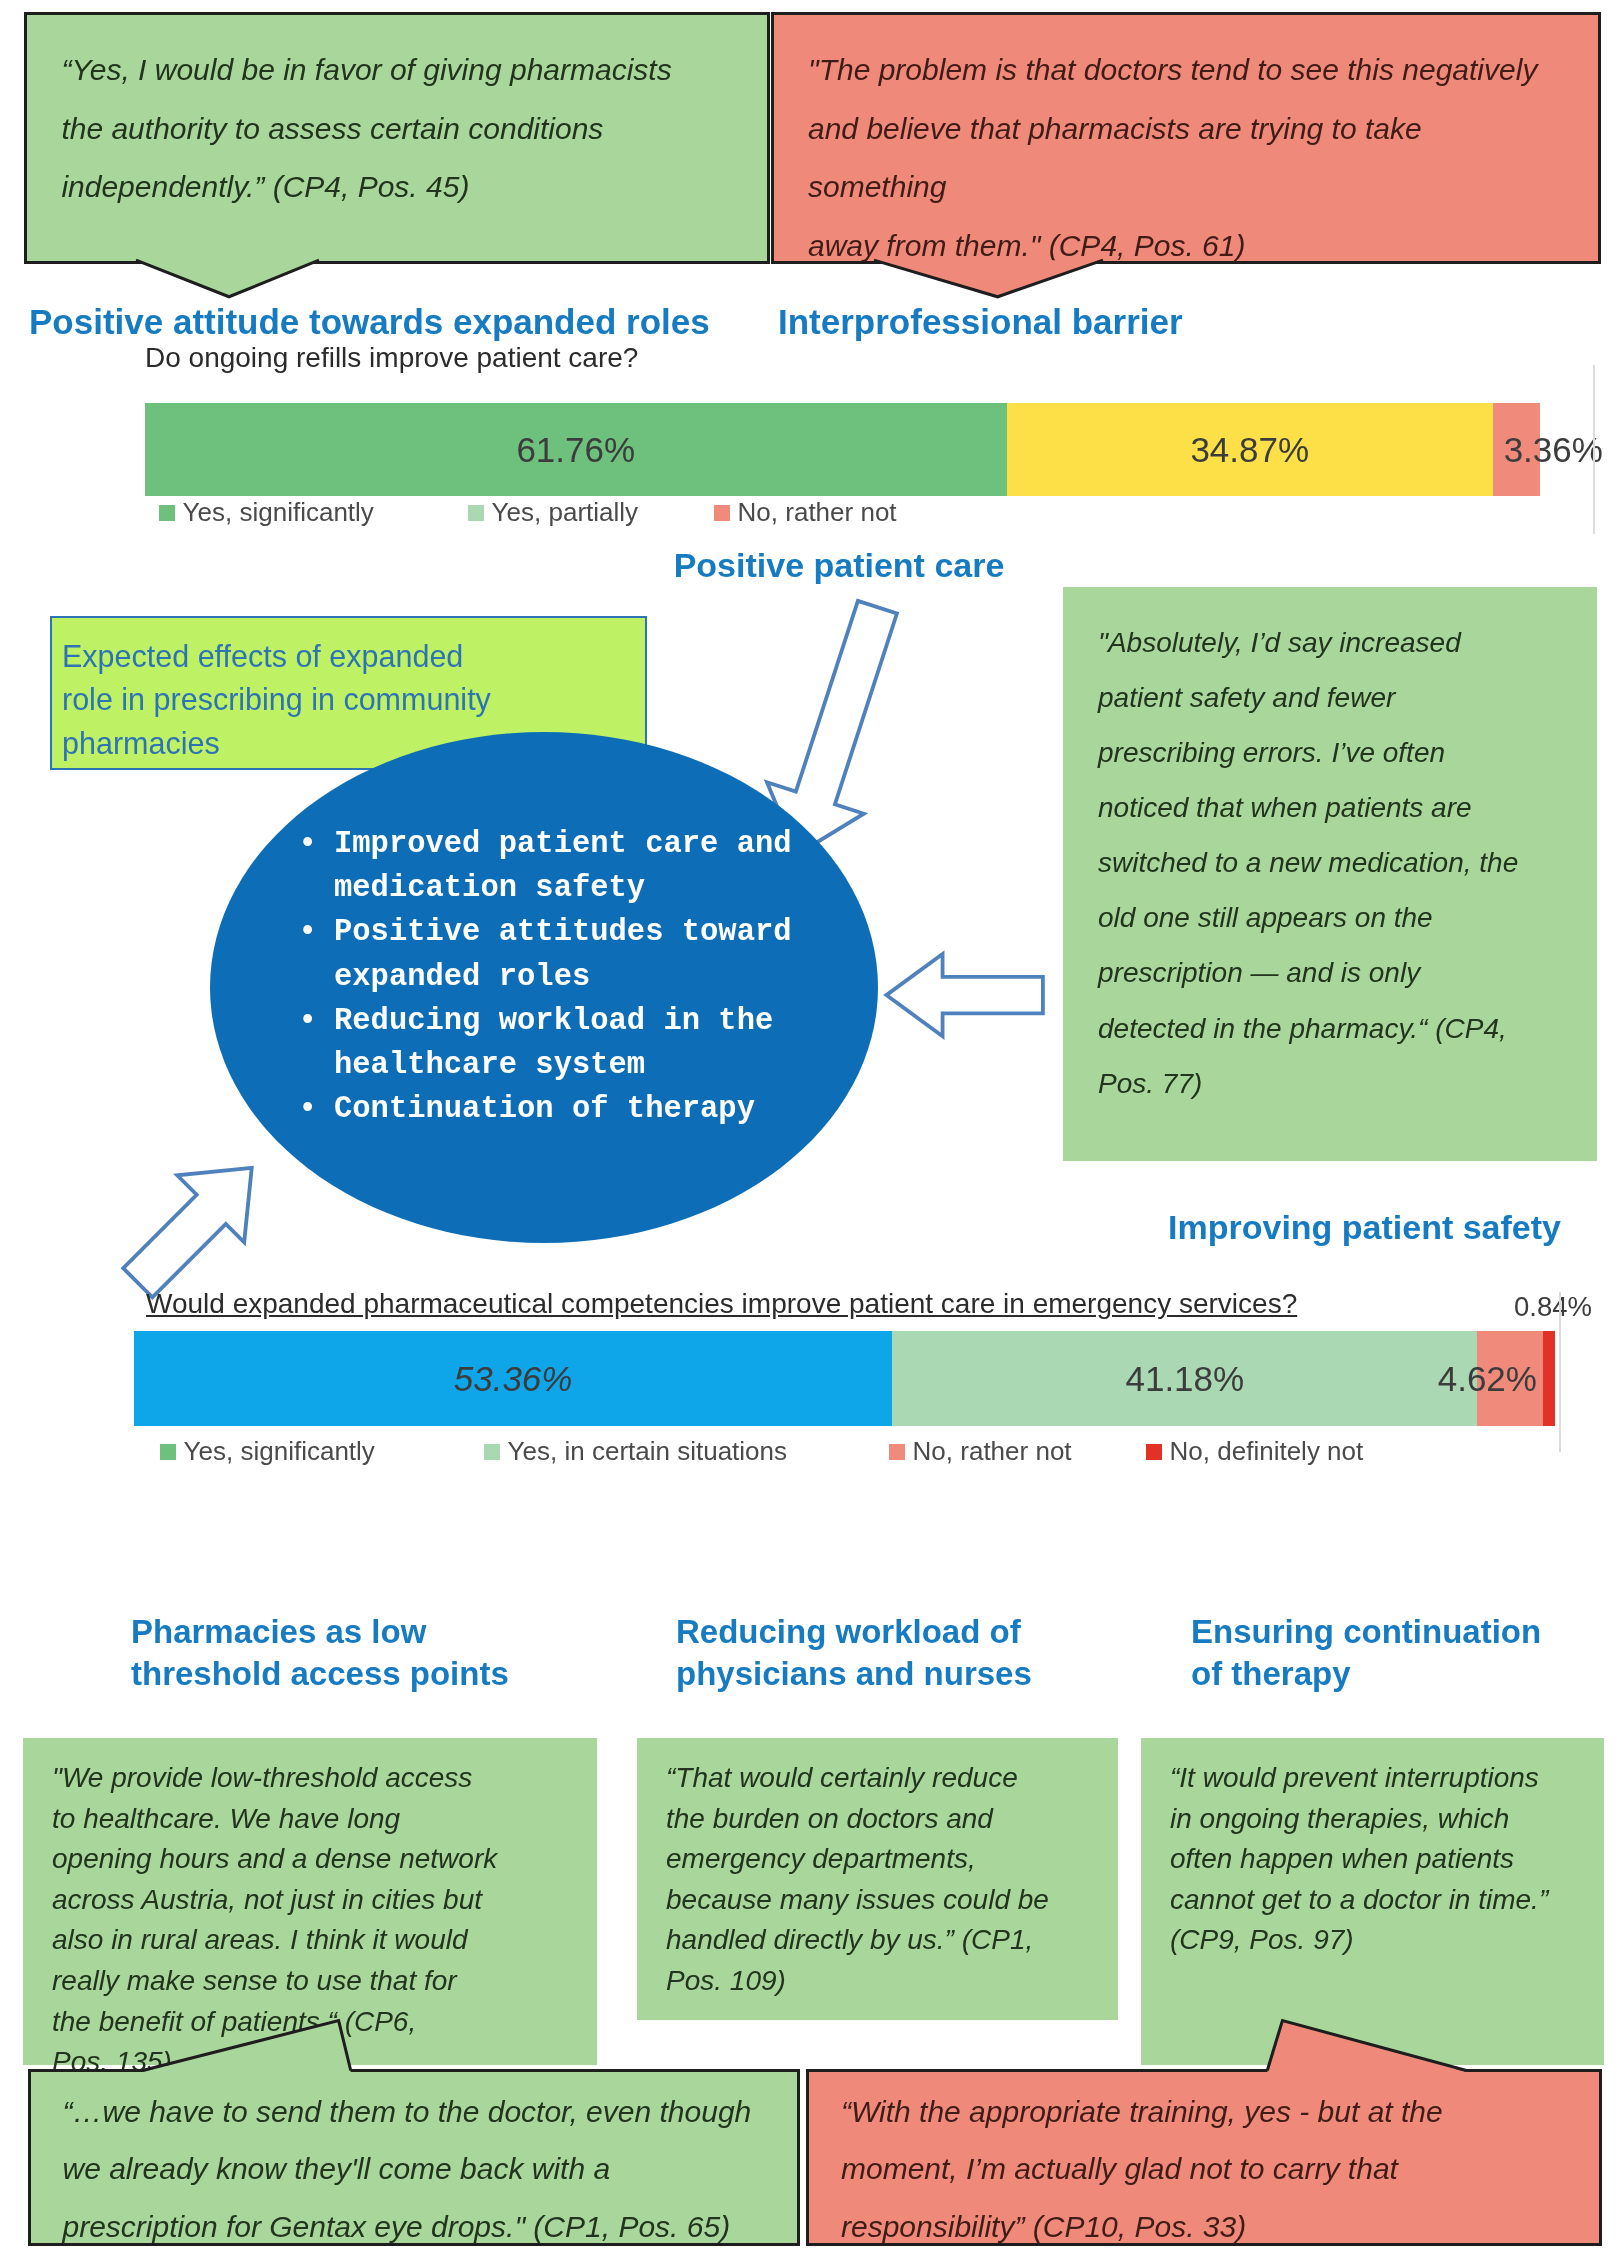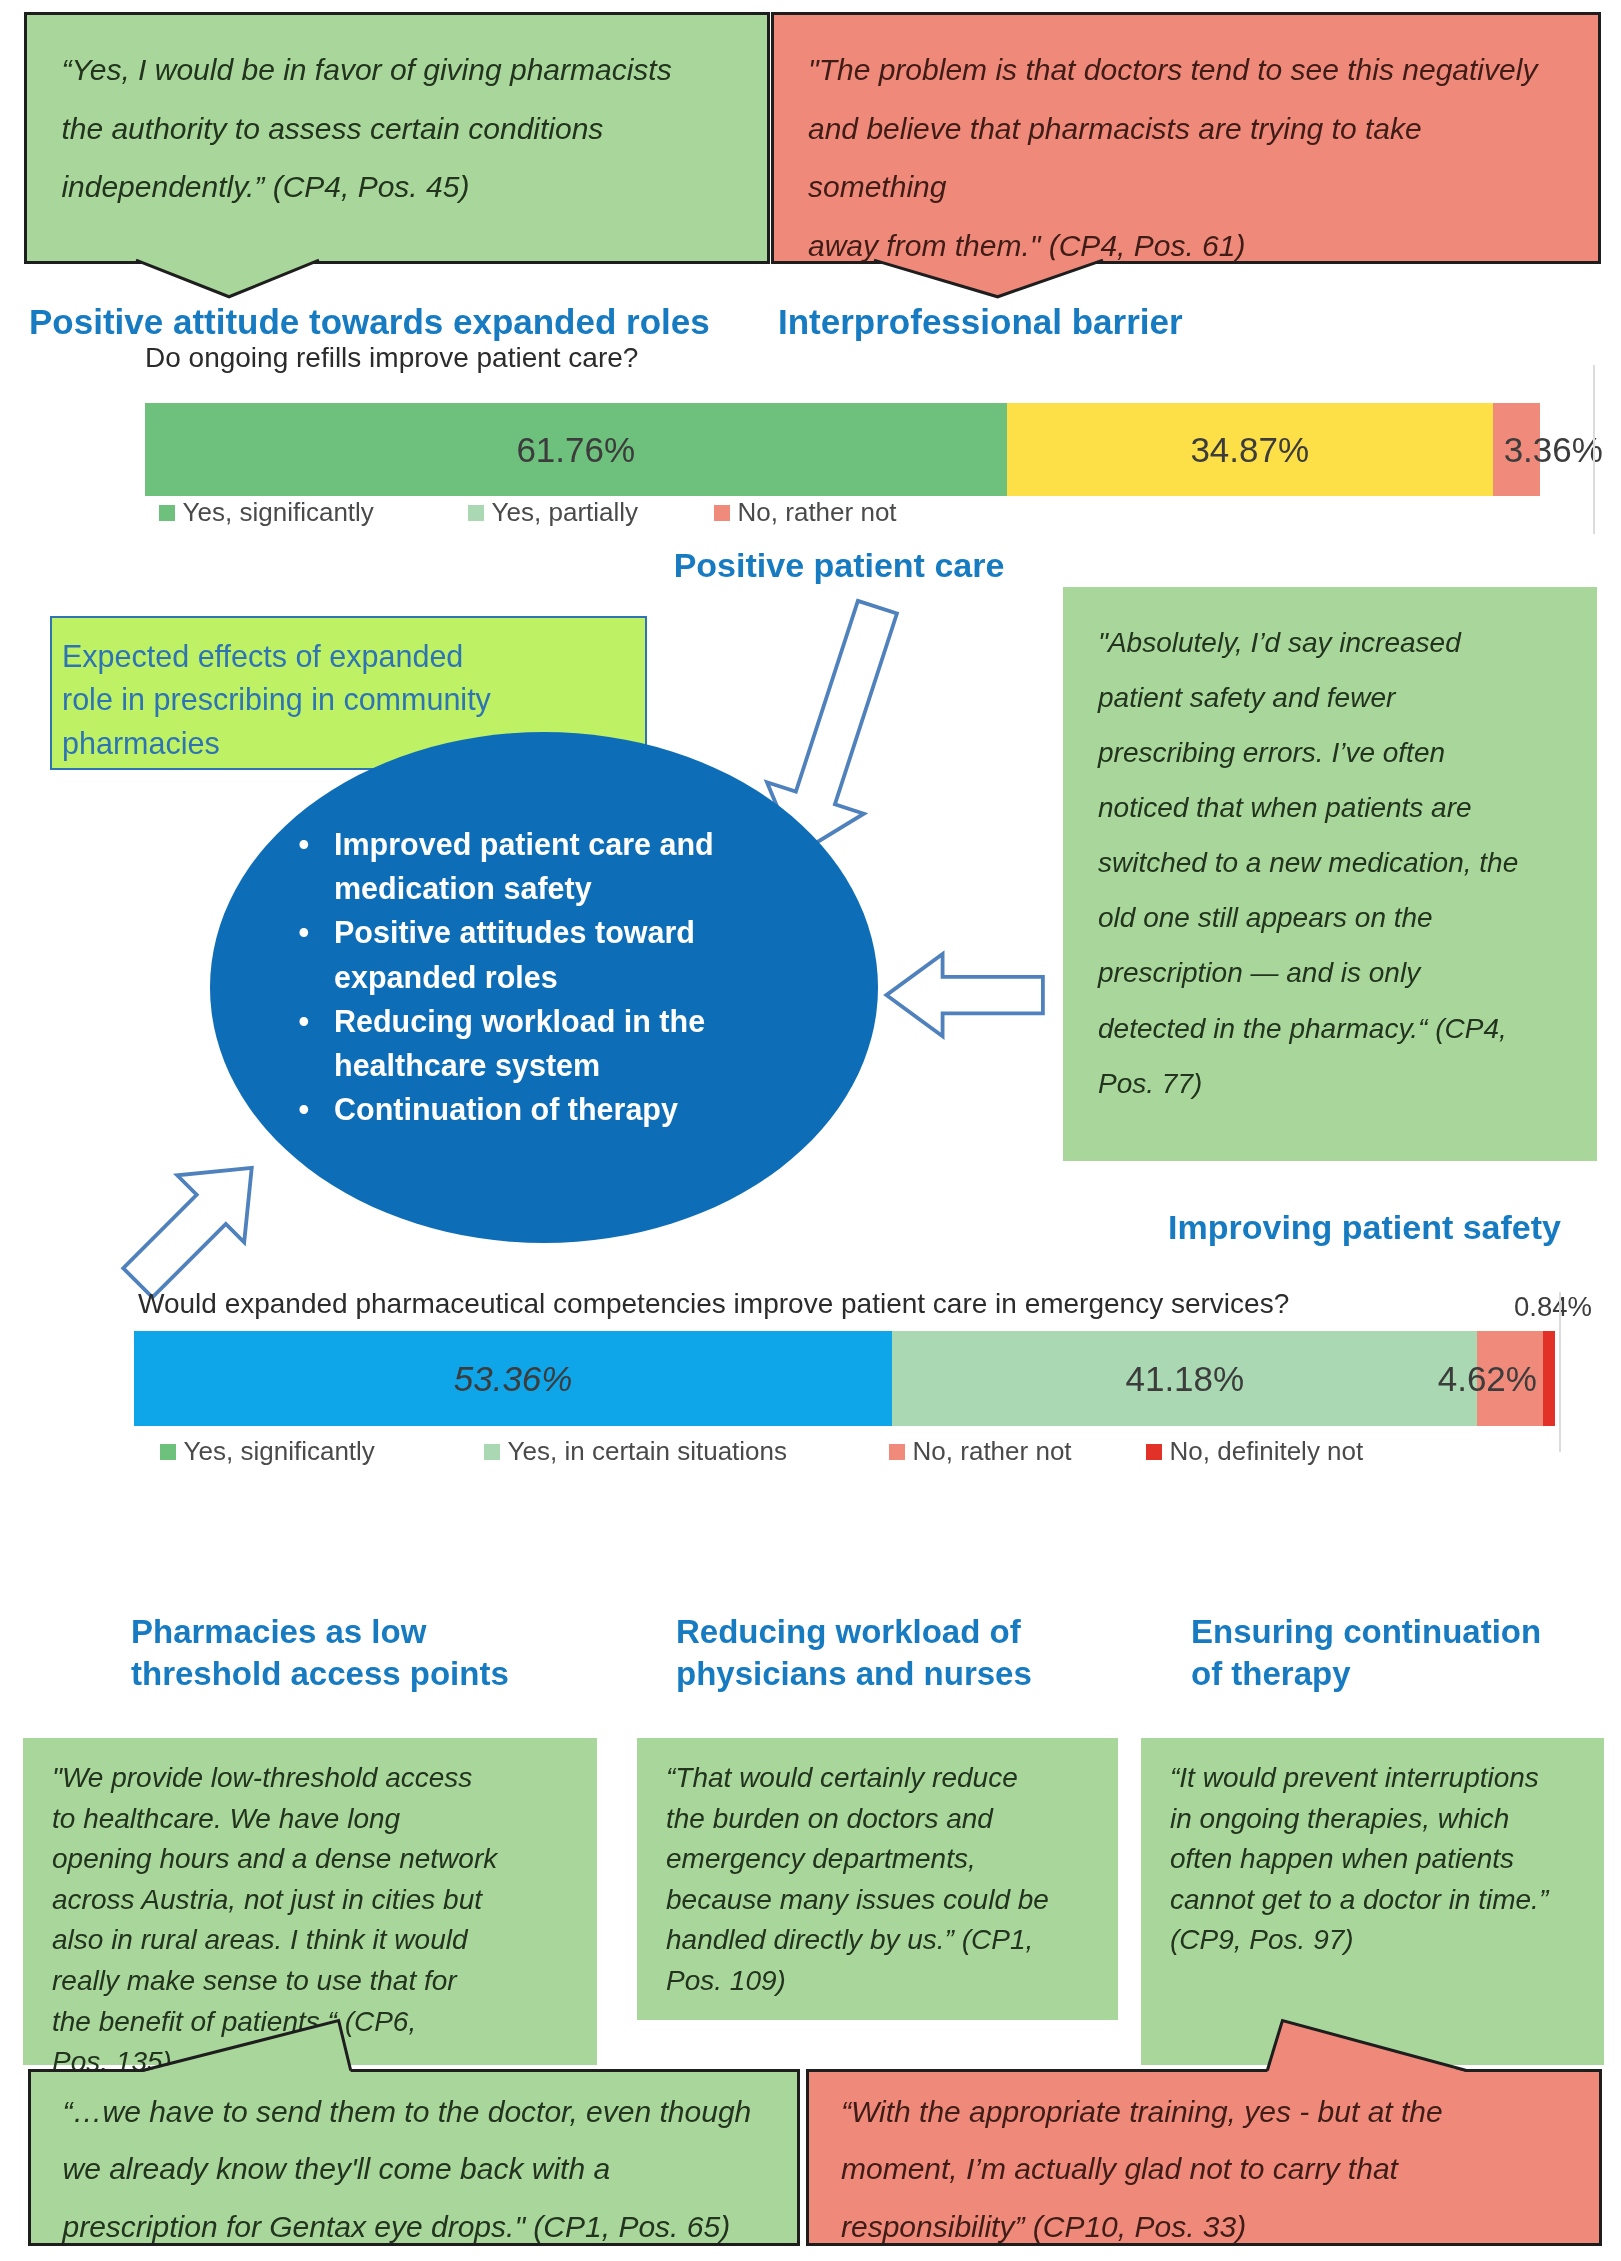--- a/index.html
+++ b/index.html
@@ -102,21 +102,21 @@
   <div class="h-blue h2" style="left:572px;top:546px;width:534px;text-align:center;">Positive patient care</div>
   <svg class="arrow-svg" style="left:780px;top:597px;transform:rotate(18deg);" width="114" height="269" viewBox="0 0 150 352">
     <polygon points="48,4 102,4 102,268 142,268 75,346 8,268 48,268" fill="#ffffff" stroke="#4f81bd" stroke-width="5"></polygon>
   </svg>
 
   <div class="eff-box" style="left:50px;top:616px;width:597px;height:154px;">Expected effects of expanded
 role in prescribing in community
 pharmacies</div>
 
   <div class="ellipse" style="left:210px;top:732px;width:668px;height:511px;"></div>
-  <ul class="ellipse-list" id="ellipse-list" style="left:294px;top:822px;width:526px;">
+  <ul class="ellipse-list" id="ellipse-list" style="left:294px;top:822px;width:526px;font-family:Liberation Mono, monospace;">
       <li>Improved patient care and
 medication safety</li>
       <li>Positive attitudes toward
 expanded roles</li>
       <li>Reducing workload in the
 healthcare system</li>
       <li>Continuation of therapy</li>
     </ul>
 
   <div class="qbox green-fill q-mid abs" style="left:1063px;top:587px;width:534px;height:574px;">"Absolutely, I’d say increased
@@ -132,21 +132,21 @@
   <svg class="arrow-svg" style="left:883px;top:948px;" width="164" height="95" viewBox="0 0 215 125">
     <polygon points="4,62 78,8 78,38 210,38 210,86 78,86 78,116" fill="#ffffff" stroke="#4f81bd" stroke-width="5"></polygon>
   </svg>
 
   <svg class="arrow-svg" style="left:141px;top:1141px;transform:rotate(45deg);" width="107" height="168" viewBox="0 0 140 220">
     <polygon points="70,4 132,80 98,80 98,216 44,216 44,80 8,80" fill="#ffffff" stroke="#4f81bd" stroke-width="5"></polygon>
   </svg>
 
   <div class="h-blue h2" style="left:1099px;top:1208px;width:462px;text-align:right;">Improving patient safety</div>
 
-  <div class="chart-q" style="left:138px;top:1288px;">Would expanded pharmaceutical competencies improve patient care in emergency services?</div>
+  <div class="chart-q" style="left:146px;top:1288px;text-decoration:underline;">Would expanded pharmaceutical competencies improve patient care in emergency services?</div>
   <div class="pct-free" style="left:1514px;top:1291px;">0.84%</div>
   <div class="bar" id="chart-bar-1" style="left:134px;top:1331px;width:1421px;height:95px;">
       <div class="seg" style="width: 53.36%; background: #0ea5e9; font-style: italic;">
         <span class="seg-label center">53.36%</span>
       </div>
       <div class="seg" style="width: 41.18%; background: rgb(169, 216, 178);">
         <span class="seg-label center">41.18%</span>
       </div>
       <div class="seg" style="width: 4.62%; background: rgb(240, 138, 123);">
         <span class="seg-label overflow-left">4.62%</span>

